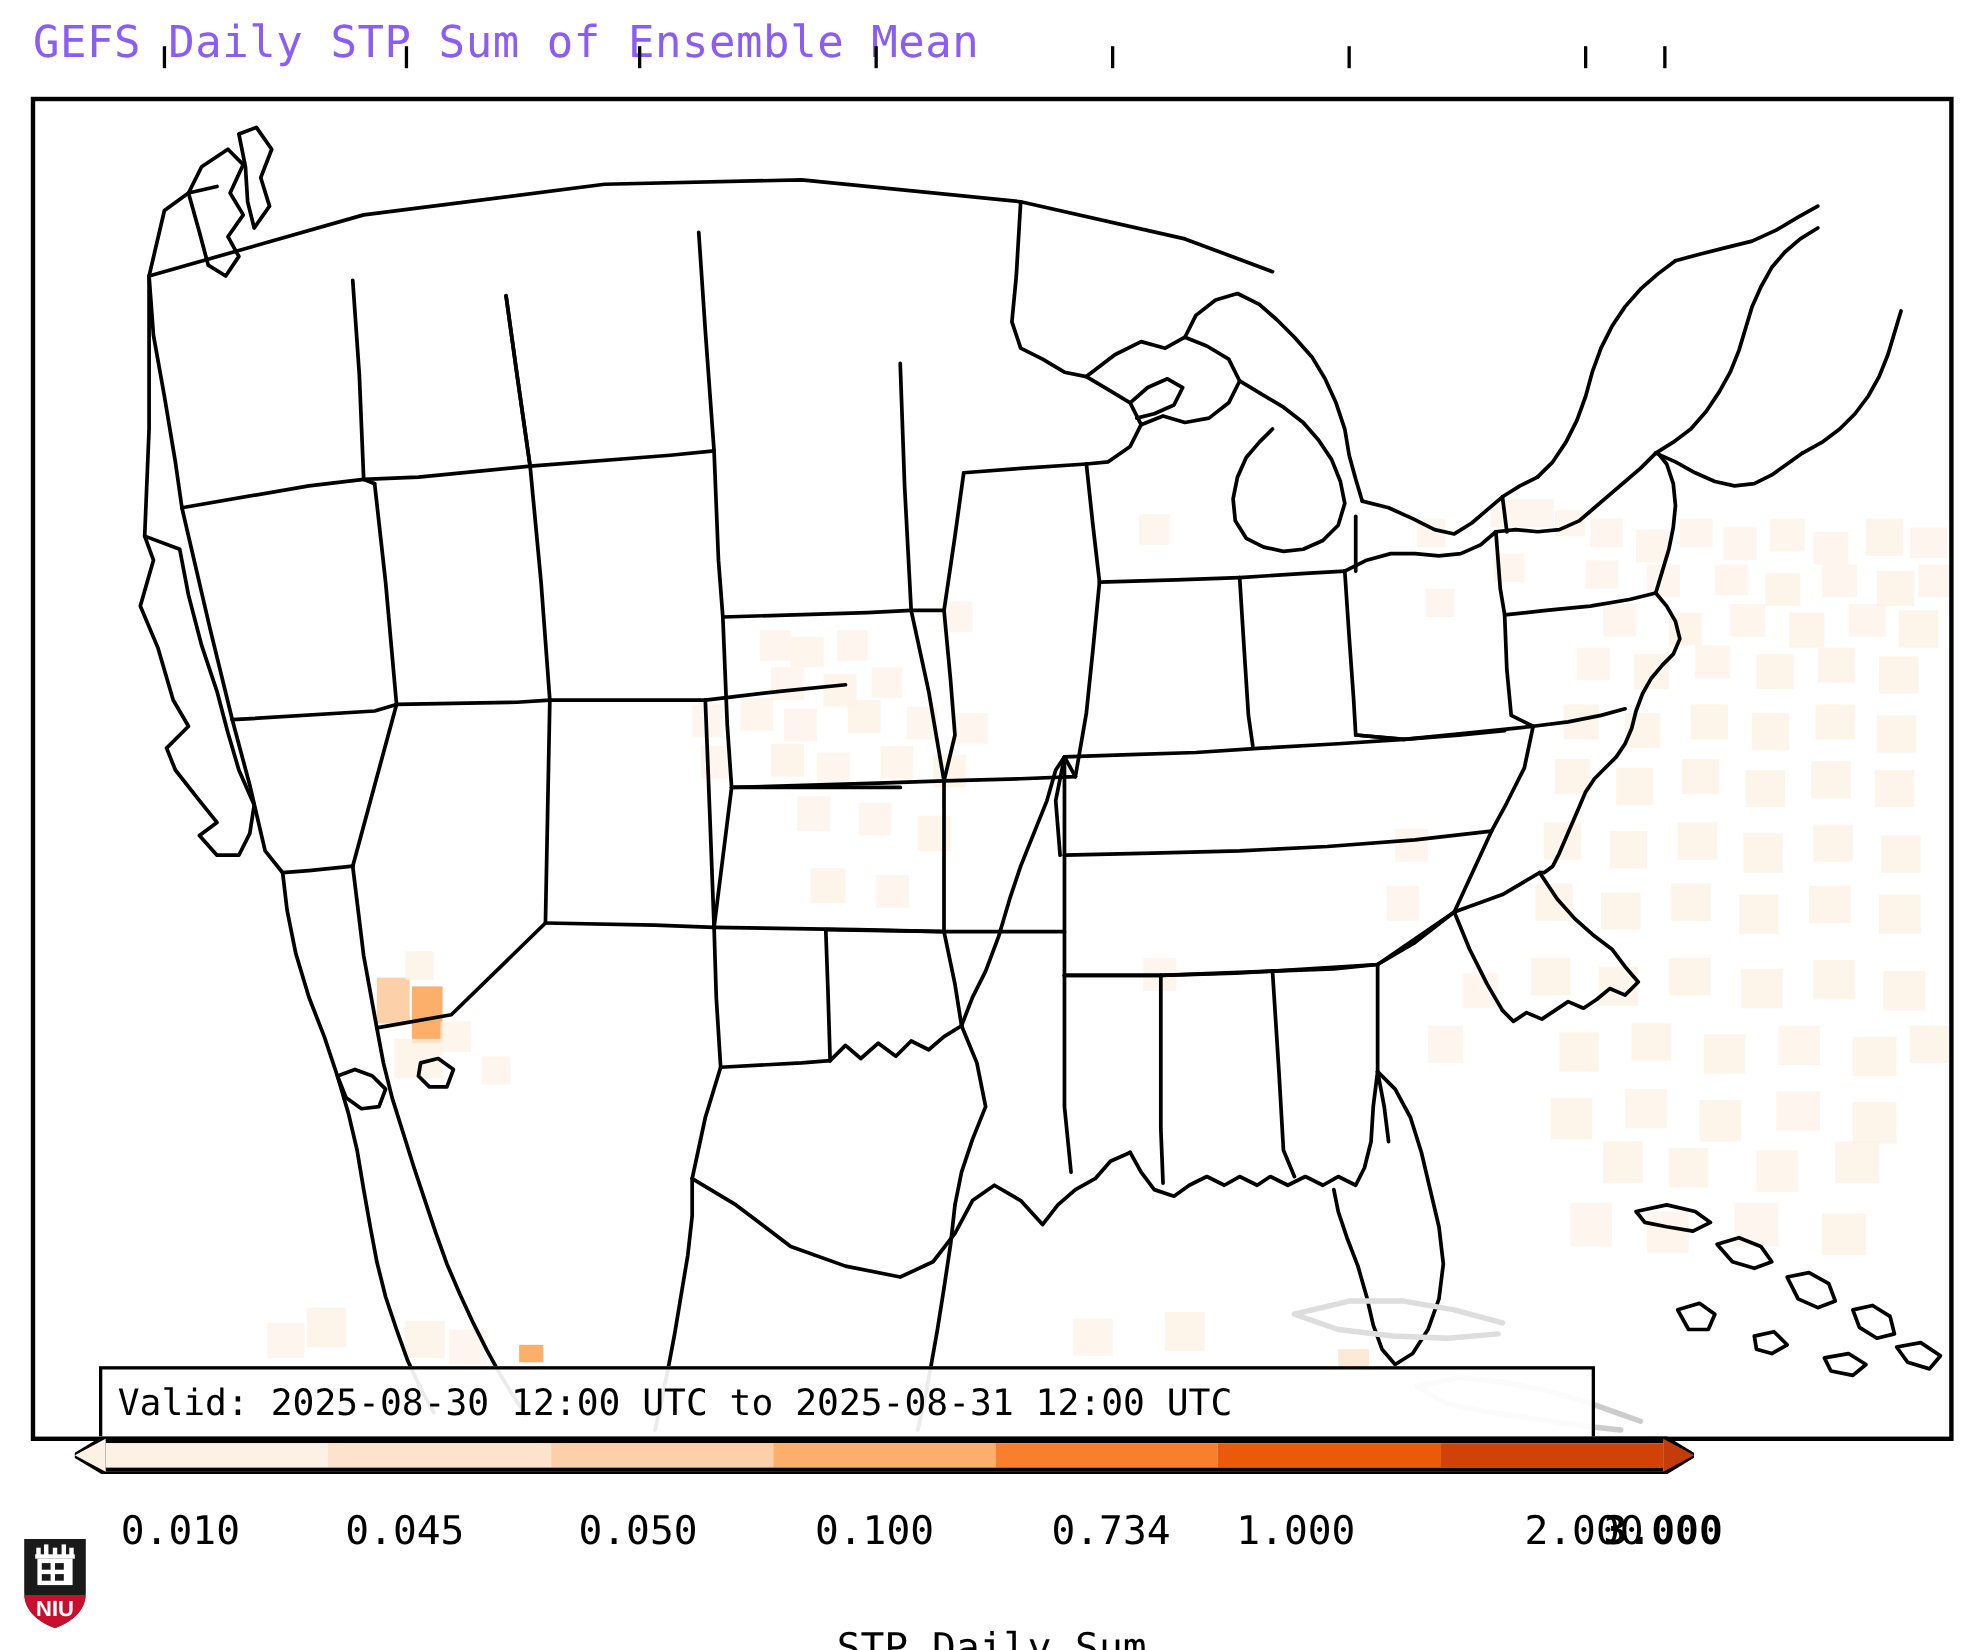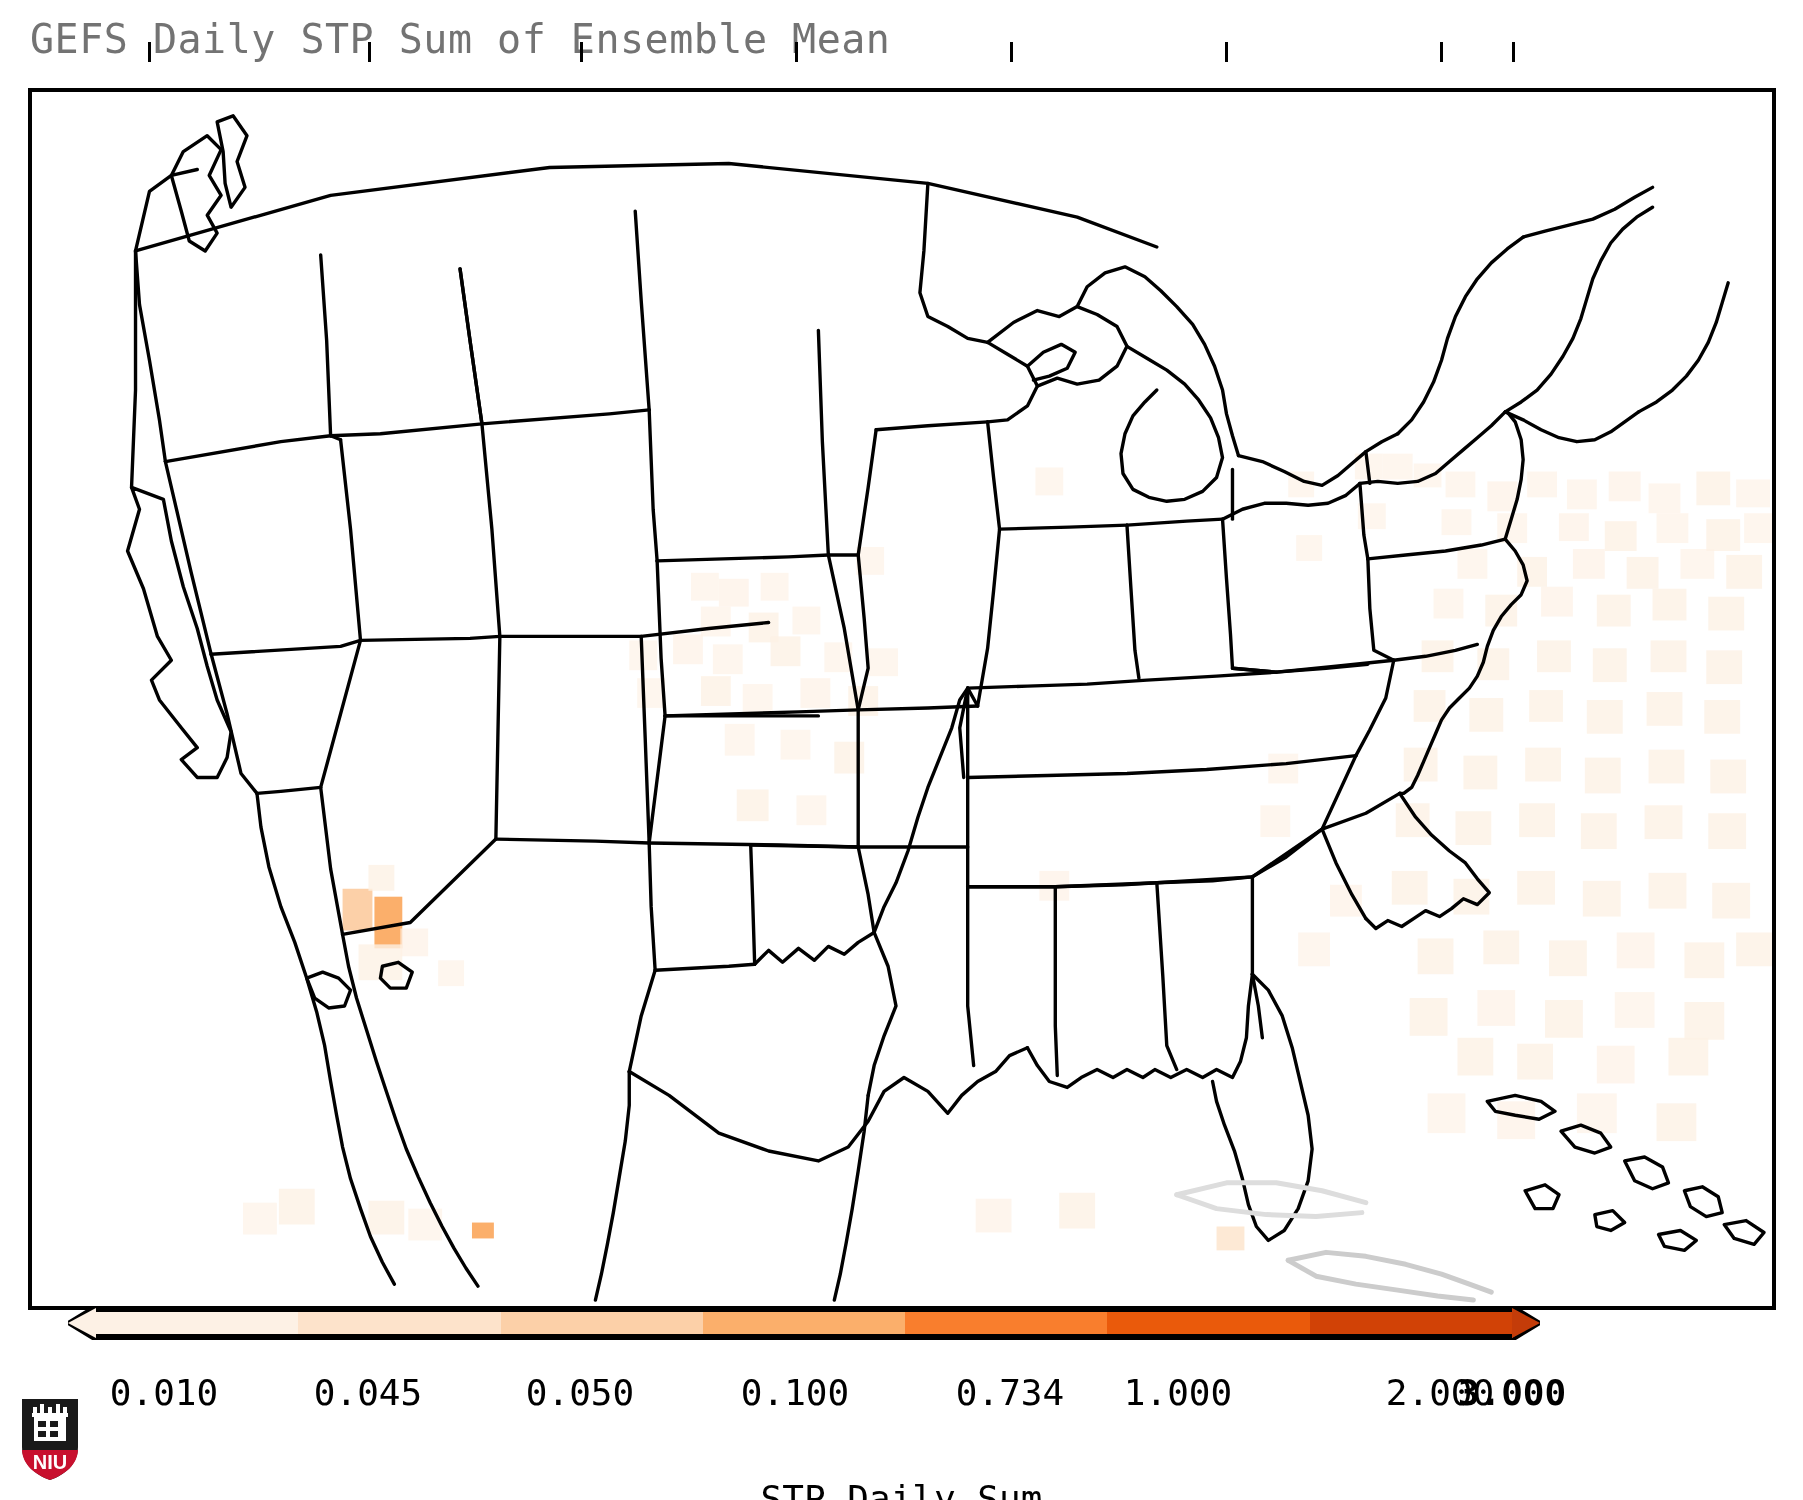--- a/index.html
+++ b/index.html
@@ -1,20 +1,20 @@
 <!DOCTYPE html>
 <html><head>
 <meta charset="utf-8">
 <style>
   html,body{margin:0;padding:0;background:#ffffff;}
   body{width:1803px;height:1500px;font-family:"DejaVu Sans Mono","Liberation Mono",monospace;overflow:hidden;position:relative;}
 
   #title{
     position:absolute;left:30px;top:16px;
-    font-size:40px;letter-spacing:0.5px;color:#737373;white-space:nowrap;
+    font-size:40px;letter-spacing:0.5px;color:#8b5cf6;white-space:nowrap;
   }
 
   #map-frame{
     position:absolute;left:28px;top:88px;width:1748px;height:1222px;
     border:4px solid #000;box-sizing:border-box;background:#fff;overflow:hidden;
   }
   #map-svg{position:absolute;left:0;top:0;width:100%;height:100%;display:block;}
 
   #info-box{
     position:absolute;left:58px;top:1150px;width:1360px;height:108px;
@@ -314,20 +314,24 @@
       <path d="M600 986 L600 1020 L596 1056 L590 1092 L584 1128 L578 1160 L572 1190 L566 1216"></path>
       <path d="M840 1010 L836 1046 L830 1086 L824 1124 L818 1158 L812 1190 L806 1216"></path>
 
       <path d="M1262 1176 L1300 1168 L1340 1172 L1380 1180 L1416 1190 L1444 1200 L1466 1208" stroke="#cccccc" stroke-width="5"></path>
       <path d="M1262 1176 L1290 1192 L1330 1200 L1372 1206 L1412 1212 L1448 1216" stroke="#cccccc" stroke-width="5"></path>
       <path d="M1150 1110 L1200 1098 L1250 1098 L1296 1106 L1340 1118" stroke="#dddddd" stroke-width="5"></path>
       <path d="M1150 1110 L1190 1124 L1240 1130 L1290 1132 L1336 1128" stroke="#dddddd" stroke-width="5"></path>
     </g>
   </svg>
 
+  <div id="info-box">
+    <div class="info-line">Valid: 2025-08-30 12:00 UTC to 2025-08-31 12:00 UTC</div>
+    <div class="info-line">Run:    2025-08-23 00:00 UTC</div>
+  </div>
 </div>
 
 <div id="cbar-wrap">
   <div id="cbar-body">
       <div style="background: rgb(253, 241, 229);"></div>
       <div style="background: rgb(253, 227, 203);"></div>
       <div style="background: rgb(252, 208, 168);"></div>
       <div style="background: rgb(251, 175, 107);"></div>
       <div style="background: rgb(249, 126, 45);"></div>
       <div style="background: rgb(234, 90, 11);"></div>

